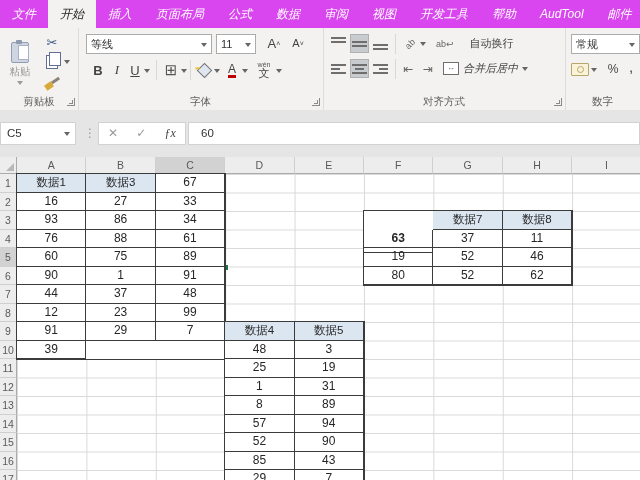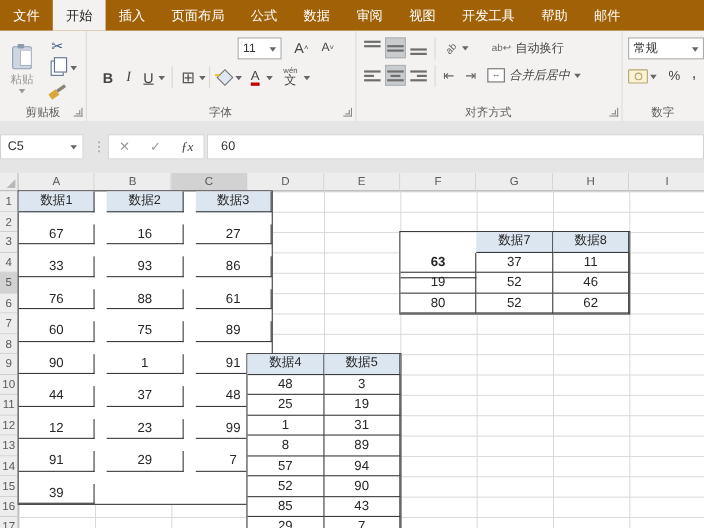--- a/index.html
+++ b/index.html
@@ -1,21 +1,21 @@
 <!DOCTYPE html>
 <html><head>
 <meta charset="utf-8">
 <style>
   html,body{margin:0;padding:0;width:640px;height:480px;overflow:hidden;
     font-family:"Liberation Sans","DejaVu Sans",sans-serif;background:#fff;}
   .stage{position:relative;width:640px;height:480px;overflow:hidden;background:#fff;}
 
   
-  .tabbar{position:absolute;left:0;top:0;width:640px;height:28px;background:#a16207;
-    display:flex;align-items:flex-end;overflow:hidden;}
+  .tabbar{position:absolute;left:0;top:0;width:640px;height:28px;background:#d946ef;
+    display:flex;align-items:flex-end;overflow:hidden;font-style:italic;}
   .tab{color:#fff;font-size:12px;line-height:28px;padding:0 12px;white-space:nowrap;cursor:default;}
   .tab.active{background:#f3f2f1;color:#262626;}
 
   
   .ribbon{position:absolute;left:0;top:28px;width:640px;height:82px;background:#f3f2f1;
     border-bottom:1px solid #d1d1d1;font-size:11px;color:#444;}
   .grp{position:absolute;top:0;height:82px;border-right:1px solid #dcdcdc;}
   .grp-label{position:absolute;bottom:1px;left:0;right:0;text-align:center;font-size:10.5px;color:#5f5f5f;}
   .lnch{position:absolute;right:3px;bottom:4px;width:7px;height:7px;
     border-right:1px solid #8a8a8a;border-bottom:1px solid #8a8a8a;}
@@ -103,20 +103,21 @@
       <div class="tab">文件</div>
       <div class="tab active">开始</div>
       <div class="tab">插入</div>
       <div class="tab">页面布局</div>
       <div class="tab">公式</div>
       <div class="tab">数据</div>
       <div class="tab">审阅</div>
       <div class="tab">视图</div>
       <div class="tab">开发工具</div>
       <div class="tab">帮助</div>
+      <div class="tab">AudTool</div>
       <div class="tab">邮件</div>
     </div>
 
   <div class="ribbon">
 
     <div class="grp" style="left:0;width:78px;">
       <div class="rbtn" style="left:4px;top:6px;width:32px;height:58px;flex-direction:column;gap:2px;">
         <span class="pasteic"></span>
         <span style="color:#9a9a9a;font-size:10.5px;font-family:Liberation Serif, serif;">粘贴</span>
         <span class="caret" style="border-top-color:#9a9a9a;"></span>
@@ -127,20 +128,23 @@
         </div>
       <span class="caret" style="position:absolute;left:64px;top:32px;"></span>
       <div class="rbtn" style="left:42px;top:48px;width:20px;height:16px;">
           <span class="brushic"></span>
         </div>
       <div class="grp-label">剪贴板</div>
       <span class="lnch"></span>
     </div>
 
     <div class="grp" style="left:78px;width:245px;">
+      <div class="combo" style="left:8px;top:6px;width:126px;">
+        <span>等线</span><span class="caret"></span>
+      </div>
       <div class="combo" style="left:138px;top:6px;width:40px;">
         <span>11</span><span class="caret"></span>
       </div>
       <div class="rbtn" style="left:186px;top:5px;width:20px;height:20px;font-size:13px;">
           <span>A</span>
           <sup style="font-size:7px;">˄</sup>
         </div>
       <div class="rbtn" style="left:210px;top:5px;width:20px;height:20px;font-size:11px;">
           <span>A</span>
           <sup style="font-size:7px;">˅</sup>
@@ -196,21 +200,21 @@
           <span class="al b">
             <i></i>
             <i></i>
           </span>
         </div>
       <div class="vsep" style="left:72px;top:6px;height:20px;"></div>
       <div class="rbtn" style="left:78px;top:6px;width:18px;height:19px;">
           <span class="diagtxt">ab</span>
         </div>
       <span class="caret" style="position:absolute;left:97px;top:14px;"></span>
-      <div class="rbtn" style="left:124px;top:6px;width:100px;height:19px;justify-content:flex-start;gap:4px;">
+      <div class="rbtn" style="left:113px;top:6px;width:100px;height:19px;justify-content:flex-start;gap:16px;">
         <span style="font-size:9px;color:#666;">ab↩</span>
         <span style="font-size:11px;">自动换行</span>
       </div>
 
       <div class="rbtn" style="left:6px;top:31px;width:19px;height:19px;">
           <span class="al l">
             <i></i>
             <i></i>
             <i></i>
           </span>
@@ -307,30 +311,30 @@
       <div class="rhead" style="top: 146.5px; height: 18.5px; line-height: 18.5px;">8</div>
       <div class="rhead" style="top: 165px; height: 18.5px; line-height: 18.5px;">9</div>
       <div class="rhead" style="top: 183.5px; height: 18.5px; line-height: 18.5px;">10</div>
       <div class="rhead" style="top: 202px; height: 18.5px; line-height: 18.5px;">11</div>
       <div class="rhead" style="top: 220.5px; height: 18.5px; line-height: 18.5px;">12</div>
       <div class="rhead" style="top: 239px; height: 18.5px; line-height: 18.5px;">13</div>
       <div class="rhead" style="top: 257.5px; height: 18.5px; line-height: 18.5px;">14</div>
       <div class="rhead" style="top: 276px; height: 18.5px; line-height: 18.5px;">15</div>
       <div class="rhead" style="top: 294.5px; height: 18.5px; line-height: 18.5px;">16</div>
       <div class="rhead" style="top: 313px; height: 18.5px; line-height: 18.5px;">17</div>
-      <div class="xtable" style="left: 16px; top: 16px; grid-template-columns: repeat(3, 69.4px); grid-auto-rows: 18.5px; gap: 11px;">
+      <div class="xtable" style="left: 16px; top: 16px; grid-template-columns: repeat(3, 69.4px); grid-auto-rows: 18.5px;">
         <div class="xc th" style="line-height: 17.5px;">数据1</div>
-        <div class="xc th" style="line-height: 17.5px;">数据2</div>
         <div class="xc th" style="line-height: 17.5px;">数据3</div>
         <div class="xc" style="line-height: 17.5px;">67</div>
         <div class="xc" style="line-height: 17.5px;">16</div>
         <div class="xc" style="line-height: 17.5px;">27</div>
         <div class="xc" style="line-height: 17.5px;">33</div>
         <div class="xc" style="line-height: 17.5px;">93</div>
         <div class="xc" style="line-height: 17.5px;">86</div>
+        <div class="xc" style="line-height: 17.5px;">34</div>
         <div class="xc" style="line-height: 17.5px;">76</div>
         <div class="xc" style="line-height: 17.5px;">88</div>
         <div class="xc" style="line-height: 17.5px;">61</div>
         <div class="xc" style="line-height: 17.5px;">60</div>
         <div class="xc" style="line-height: 17.5px;">75</div>
         <div class="xc" style="line-height: 17.5px;">89</div>
         <div class="xc" style="line-height: 17.5px;">90</div>
         <div class="xc" style="line-height: 17.5px;">1</div>
         <div class="xc" style="line-height: 17.5px;">91</div>
         <div class="xc" style="line-height: 17.5px;">44</div>

